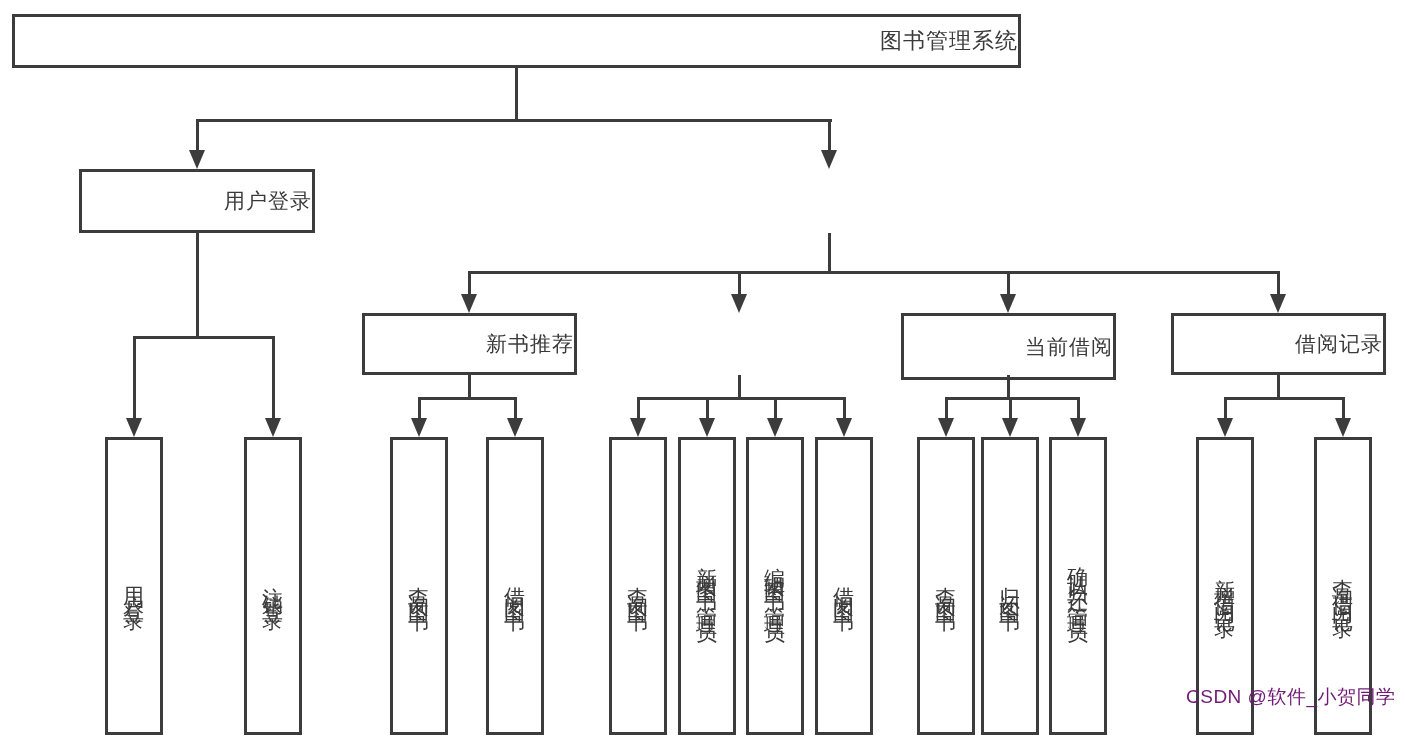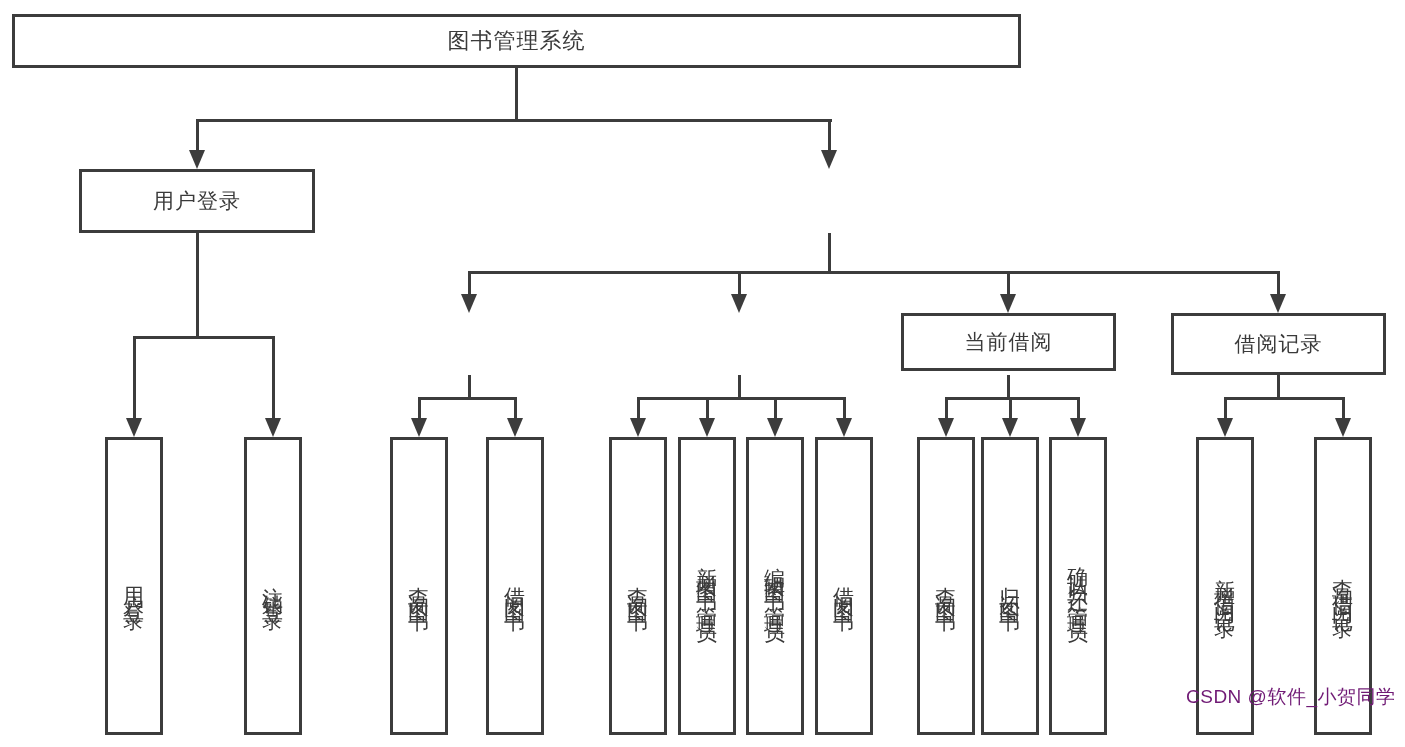--- a/index.html
+++ b/index.html
@@ -3,21 +3,21 @@
 <meta charset="utf-8">
 <style>
   html,body{margin:0;padding:0;background:#ffffff;}
   .canvas{
     position:relative;width:1405px;height:747px;background:#ffffff;
     font-family:"Liberation Sans","DejaVu Sans",sans-serif;
     color:#3a3a3a;overflow:hidden;
   }
   .node{
     position:absolute;box-sizing:border-box;border:3px solid #3c3c3c;background:#ffffff;
-    display:flex;align-items:center;justify-content:center;
+    display:flex;align-items:center;justify-content:flex-end;
     font-size:21px;letter-spacing:1px;color:#3a3a3a;
   }
   .root{font-size:22px;}
   .leaf{
     position:absolute;box-sizing:border-box;border:3px solid #3c3c3c;background:#ffffff;
     width:58px;height:298px;top:437px;
     display:flex;align-items:center;justify-content:center;
   }
   .leaf span{
     writing-mode:vertical-rl;text-orientation:mixed;
@@ -41,21 +41,24 @@
 <div class="canvas">
 
   <div class="node root" style="left:12px;top:14px;width:1009px;height:54px;">
     <span>图书管理系统</span>
   </div>
 
   <div class="node" style="left:79px;top:169px;width:236px;height:64px;">
     <span>用户登录</span>
   </div>
 
-  <div class="node" style="left:901px;top:313px;width:215px;height:58px;">
+  <div class="node" style="left:362px;top:313px;width:215px;height:62px;">
+    <span>新书推荐</span>
+  </div>
+  <div class="node" style="left:901px;top:313px;width:215px;height:67px;">
     <span>当前借阅</span>
   </div>
   <div class="node" style="left:1171px;top:313px;width:215px;height:62px;">
     <span>借阅记录</span>
   </div>
 
   <div class="leaf" style="left:105px;">
     <span>用户登录</span>
   </div>
   <div class="leaf" style="left:244px;">

